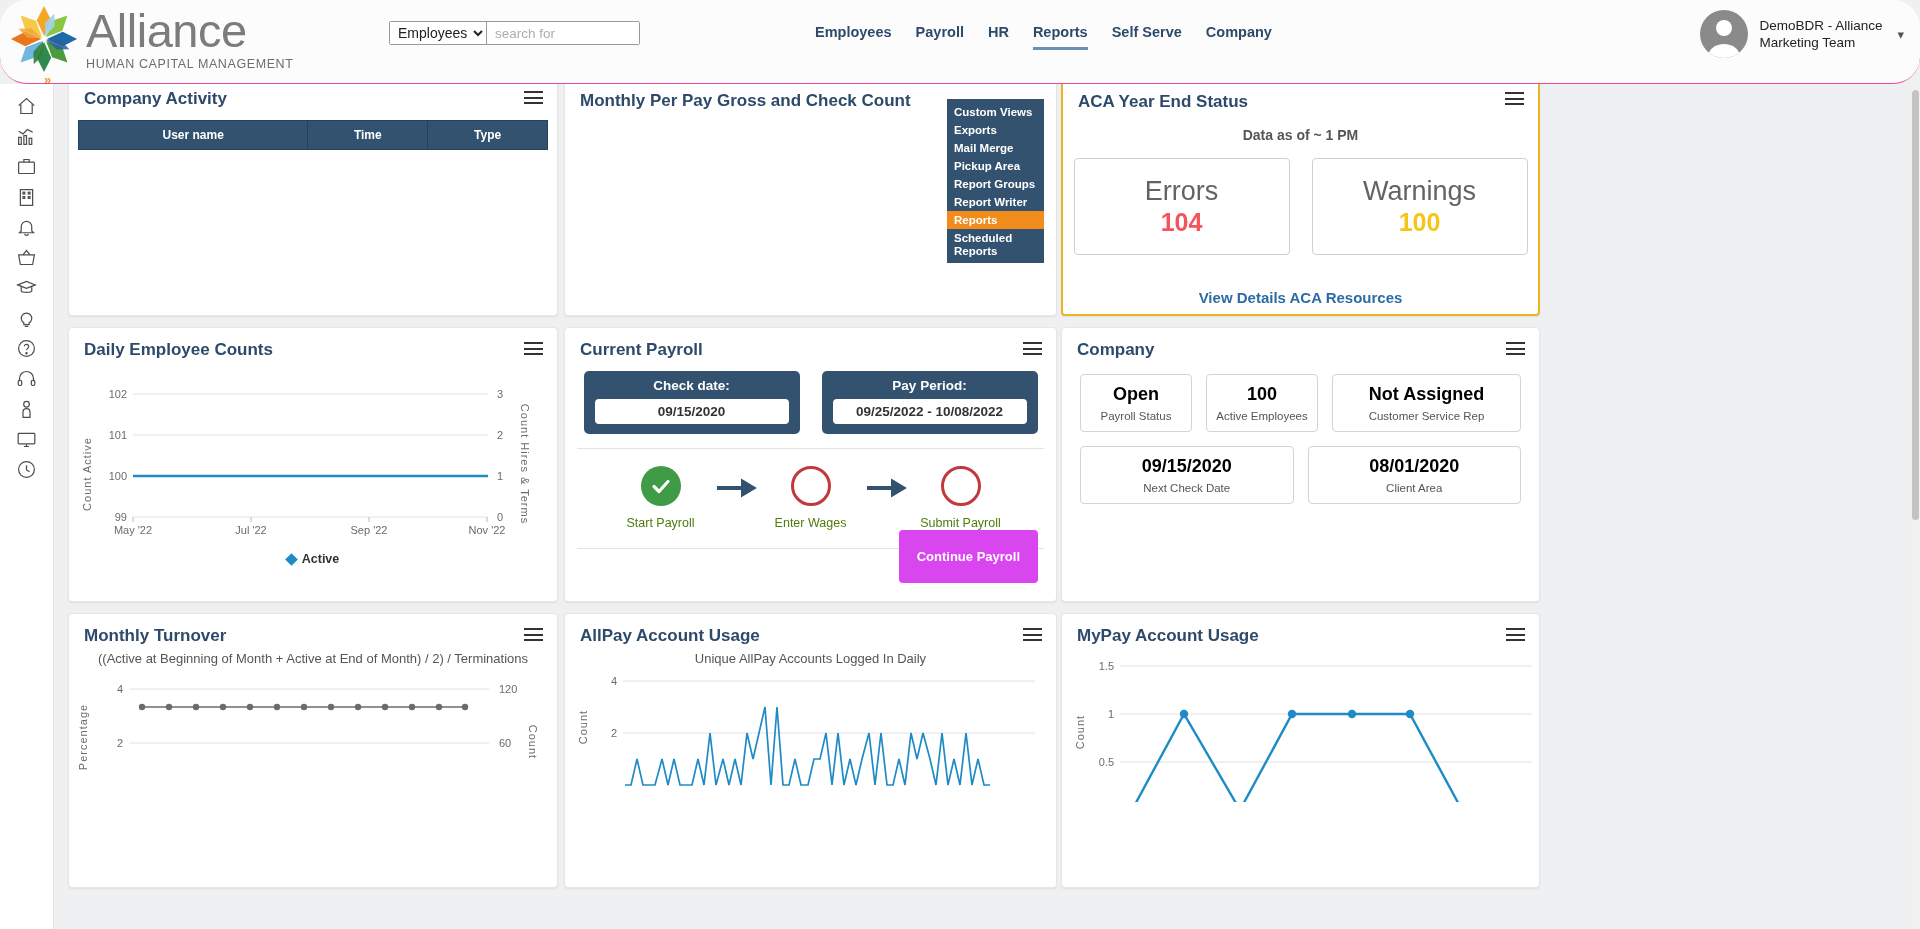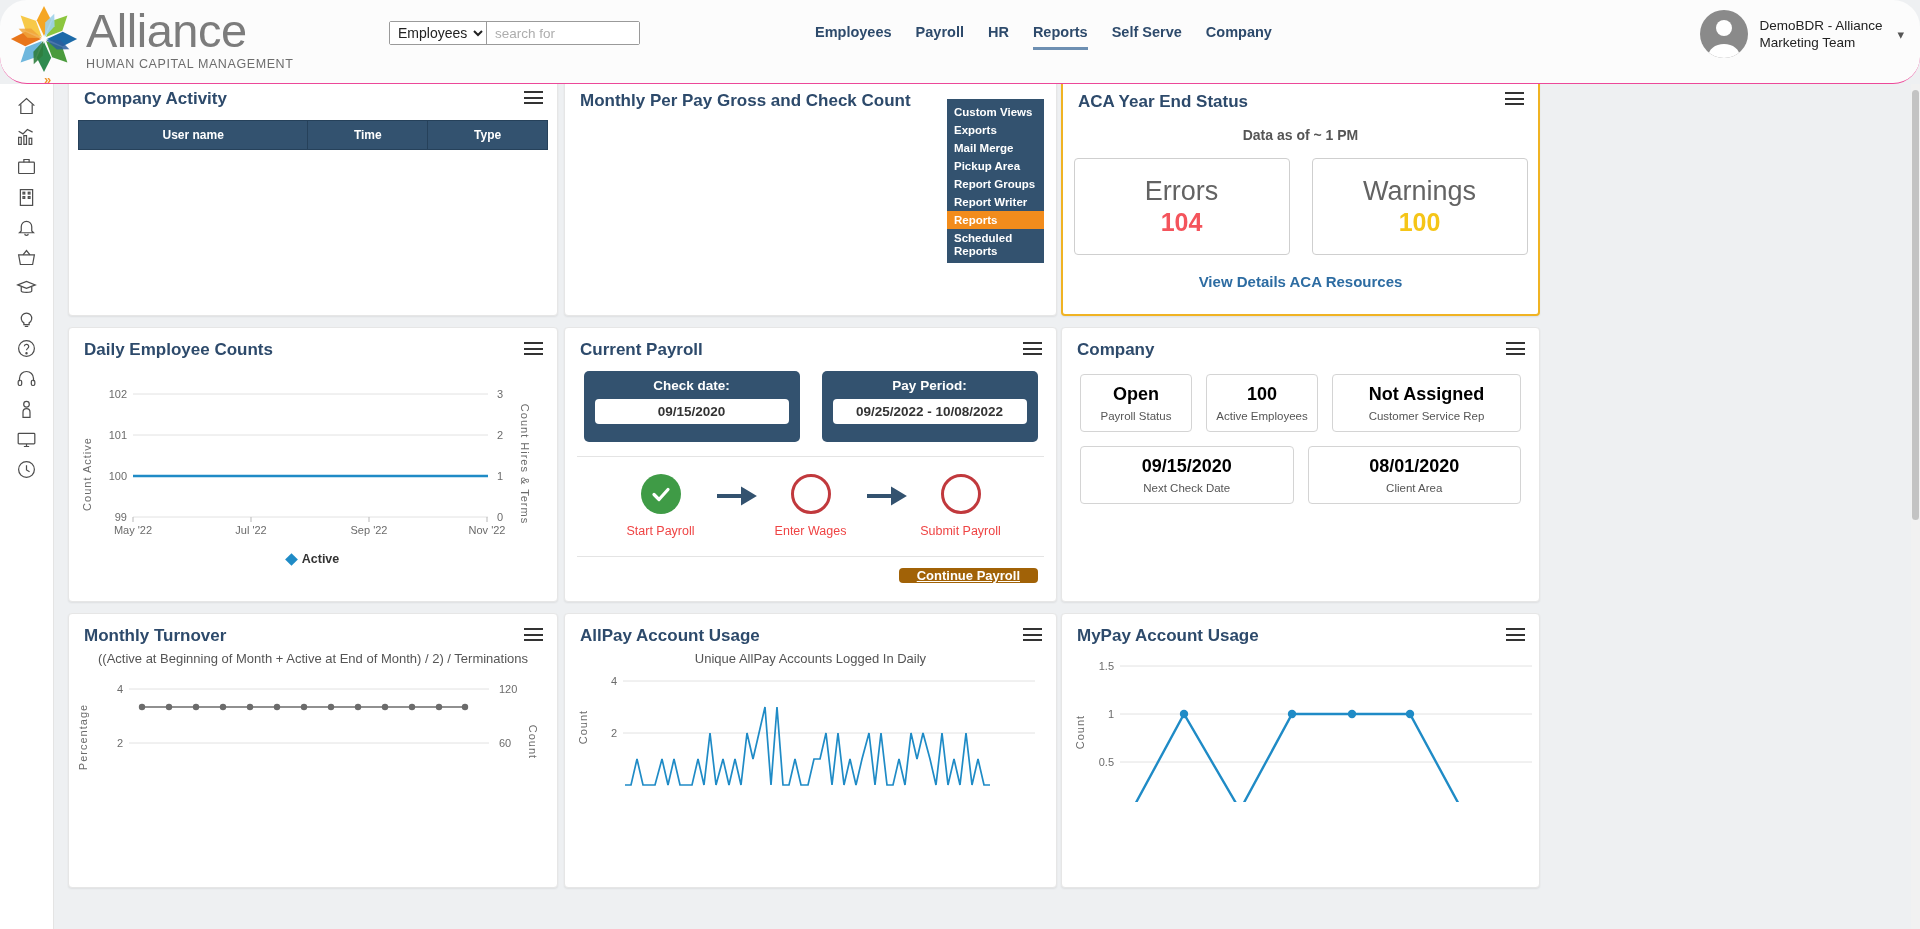--- a/index.html
+++ b/index.html
@@ -92,53 +92,53 @@
   .aca { border: 2px solid #f0b323 !important; }
   .aca-asof { text-align: center; font-size: 14px; font-weight: bold; color: #555; margin-top: 15px; }
   .aca-boxes { display: flex; gap: 22px; justify-content: center; margin-top: 15px; }
   .aca-box {
     width: 216px; height: 97px; border: 1px solid #cfcfcf; border-radius: 4px;
     display: flex; flex-direction: column; align-items: center; justify-content: center;
   }
   .aca-label { font-size: 27px; color: #636363; font-weight: 400; line-height: 31px; }
   .aca-val { font-size: 25px; font-weight: bold; line-height: 30px; }
   .aca-link {
-    display: block; text-align: center; margin-top: 18px;
+    display: block; text-align: center; margin-top: 34px;
     font-size: 15px; font-weight: bold; color: #2d6ca2; text-decoration: none;
   }
 
   
   .chart-sub { text-align: center; font-size: 13px; color: #555; margin-top: 4px; padding: 0 20px; line-height: 17px;}
   .axis-title { font-size: 11px; fill: #6b6b6b; letter-spacing: 1px; }
   .tick { font-size: 11px; fill: #6b6b6b; font-family: "Liberation Sans", sans-serif; }
   .gridline { stroke: #e2e2e2; stroke-width: 1; }
   .legend-row { display: flex; align-items: center; justify-content: center; gap: 6px; margin-top: 4px; }
   .legend-dot { width: 9px; height: 9px; background: #1f8bc6; transform: rotate(45deg); }
   .legend-label { font-size: 12.5px; font-weight: bold; color: #333; }
 
   
   .pay-boxes { display: flex; gap: 22px; justify-content: center; margin-top: 11px; }
-  .pay-box { background: #33526f; border-radius: 5px; padding: 7px 11px 18px 11px; }
+  .pay-box { background: #33526f; border-radius: 5px; padding: 7px 11px 10px 11px; }
   .pay-box-t { color: #fff; font-size: 13.5px; font-weight: bold; text-align: center; margin-bottom: 6px; }
   .pay-box-v {
     background: #fff; border-radius: 4px; text-align: center;
     font-size: 13.5px; font-weight: bold; color: #333; padding: 5px 0;
   }
   .divider { height: 1px; background: #e4e4e4; margin: 14px 12px 0 12px; }
   .steps { display: flex; align-items: flex-start; justify-content: center; gap: 0; margin-top: 17px; }
   .step { display: flex; flex-direction: column; align-items: center; width: 108px; }
   .step-circle { width: 40px; height: 40px; border-radius: 50%; }
   .step-done { background: #3f9b46; display: flex; align-items: center; justify-content: center; }
   .step-open { border: 3px solid #c1393d; }
-  .step-label { font-size: 12.5px; color: #ef4444; margin-top: 10px; }
+  .step-label { font-size: 12.5px; color: #4d7c0f; margin-top: 10px; }
   .arrow { margin-top: 12px; width: 42px; }
   .btn-primary {
-    position: absolute; right: 18px; bottom: 18px; background: #a16207; color: #fff;
+    position: absolute; right: 18px; bottom: 18px; background: #d946ef; color: #fff;
     border: none; border-radius: 4px; font-size: 13px; font-weight: bold;
-    padding: 0 18px; cursor: pointer; font-family: "Liberation Sans", sans-serif; text-decoration: underline;
+    padding: 19px 18px; cursor: pointer; font-family: "Liberation Sans", sans-serif;
   }
 
   
   .comp-row { display: flex; gap: 14px; padding: 0 18px; margin-top: 11px; }
   .comp-card {
     border: 1px solid #d4d4d4; border-radius: 4px; height: 58px;
     display: flex; flex-direction: column; align-items: center; justify-content: center; flex: 1;
   }
   .comp-val { font-size: 18px; font-weight: bold; color: #000000; }
   .comp-lab { font-size: 11.5px; color: #555; margin-top: 5px; }

